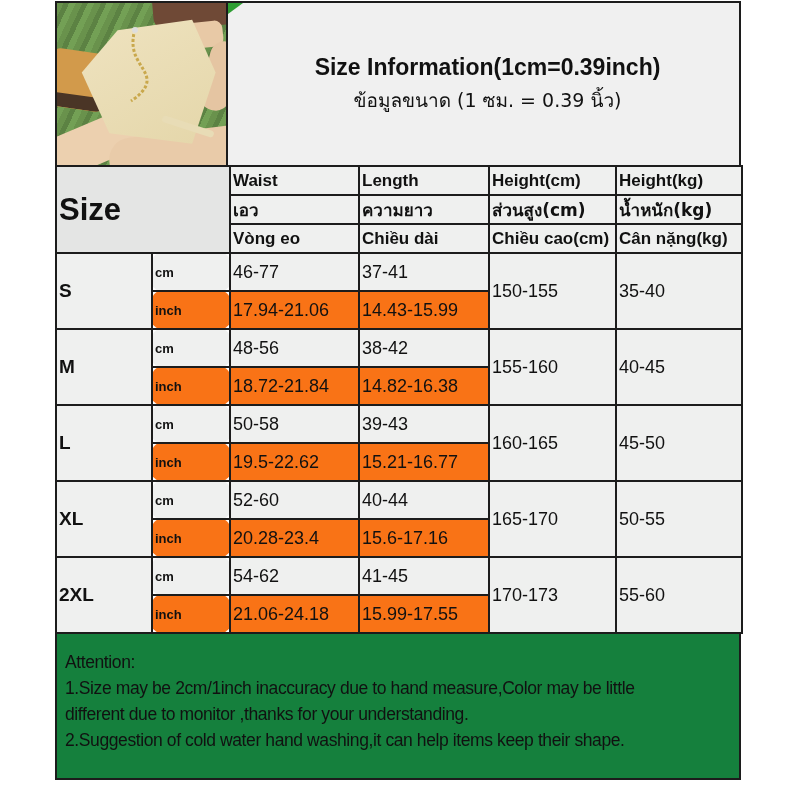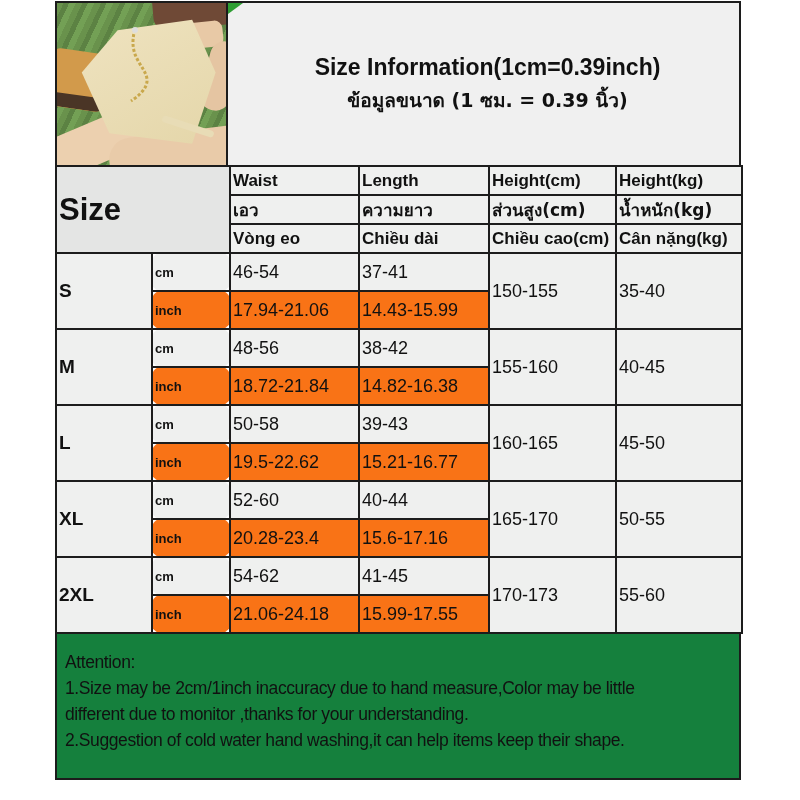--- a/index.html
+++ b/index.html
@@ -21,21 +21,21 @@
   .skirt{left:22px;top:14px;width:138px;height:132px;background:linear-gradient(150deg,#efe3c0,#e4d6a9);
     clip-path:polygon(28% 10%,82% 2%,99% 42%,82% 96%,22% 88%,2% 42%);}
   .chain{left:60px;top:24px;width:60px;height:80px;}
   .string{left:104px;top:120px;width:54px;height:7px;background:#e8dcb6;border-radius:4px;transform:rotate(18deg);}
 
   .titlebox{position:relative;flex:1;display:flex;flex-direction:column;justify-content:center;
     align-items:center;gap:4px;background:#f0f0f0;padding-left:8px;}
   .corner{position:absolute;left:0;top:0;width:0;height:0;
     border-top:11px solid #2f9e33;border-right:15px solid transparent;}
   .t-en{font-size:23px;font-weight:bold;}
-  .t-th{font-size:19px;font-weight:bold;font-family:"DejaVu Sans",sans-serif;}
+  .t-th{font-size:19px;font-weight:normal;font-family:"DejaVu Sans",sans-serif;}
   .t-vi{font-size:22px;font-weight:bold;}
 
   
   table{border-collapse:collapse;margin-top:-2px;table-layout:fixed;width:686px;}
   td{border:2px solid #1c1c1c;text-align:left;vertical-align:middle;padding:0 2px;overflow:hidden;}
   .hdr td{height:27px;font-weight:bold;font-size:17px;background:#eff0ef;}
   td.sizehead{background:#e4e5e4;font-size:31px;font-weight:bold;}
   td.sizelbl{background:#e4e5e4;font-weight:bold;font-size:19px;}
   .thtxt{font-family:"DejaVu Sans",sans-serif;font-size:16px;}
   tr.cmrow td{background:#eff0ef;}
@@ -102,21 +102,21 @@
       <tr class="hdr">
         <td>Vòng eo</td>
         <td>Chiều dài</td>
         <td>Chiều cao(cm)</td>
         <td>Cân nặng(kg)</td>
       </tr>
 
       <tr class="cmrow">
         <td class="sizelbl" rowspan="2">S</td>
         <td class="unit">cm</td>
-        <td>46-54</td>
+        <td>46-77</td>
         <td>37-41</td>
         <td class="merged" rowspan="2">150-155</td>
         <td class="merged" rowspan="2">35-40</td>
       </tr>
       <tr class="inrow">
         <td class="unit">inch</td>
         <td>17.94-21.06</td>
         <td>14.43-15.99</td>
       </tr>
 

